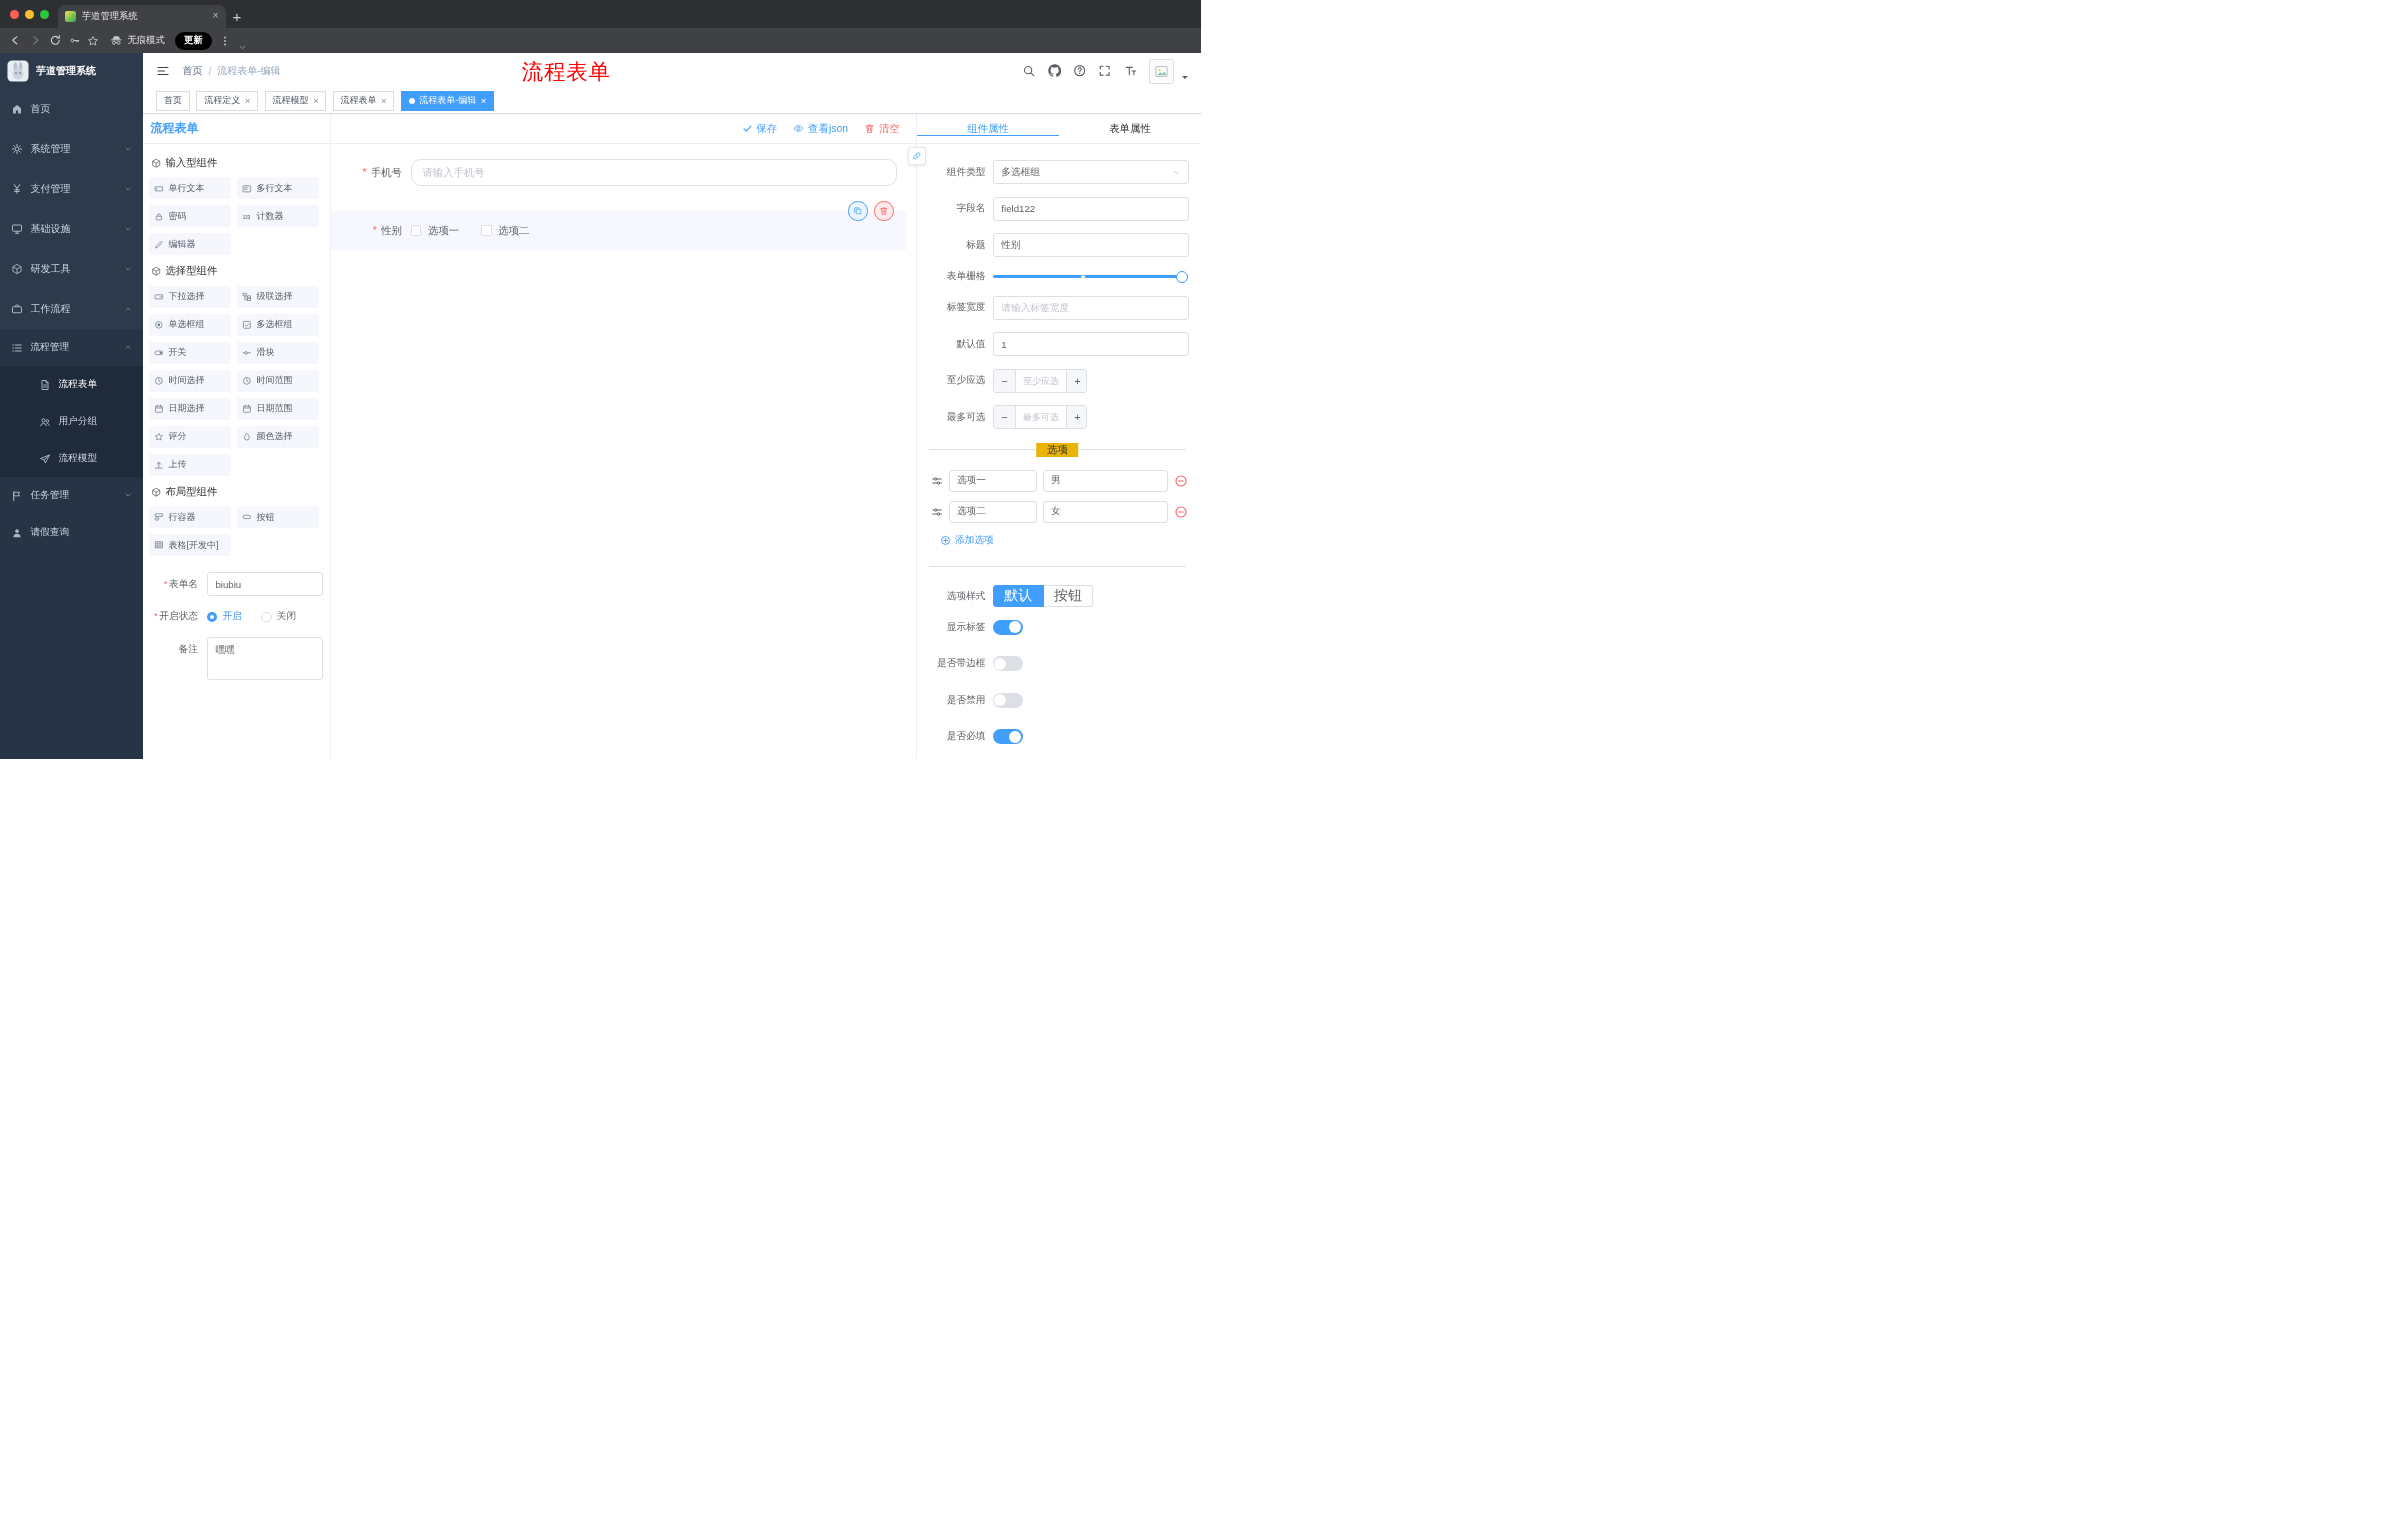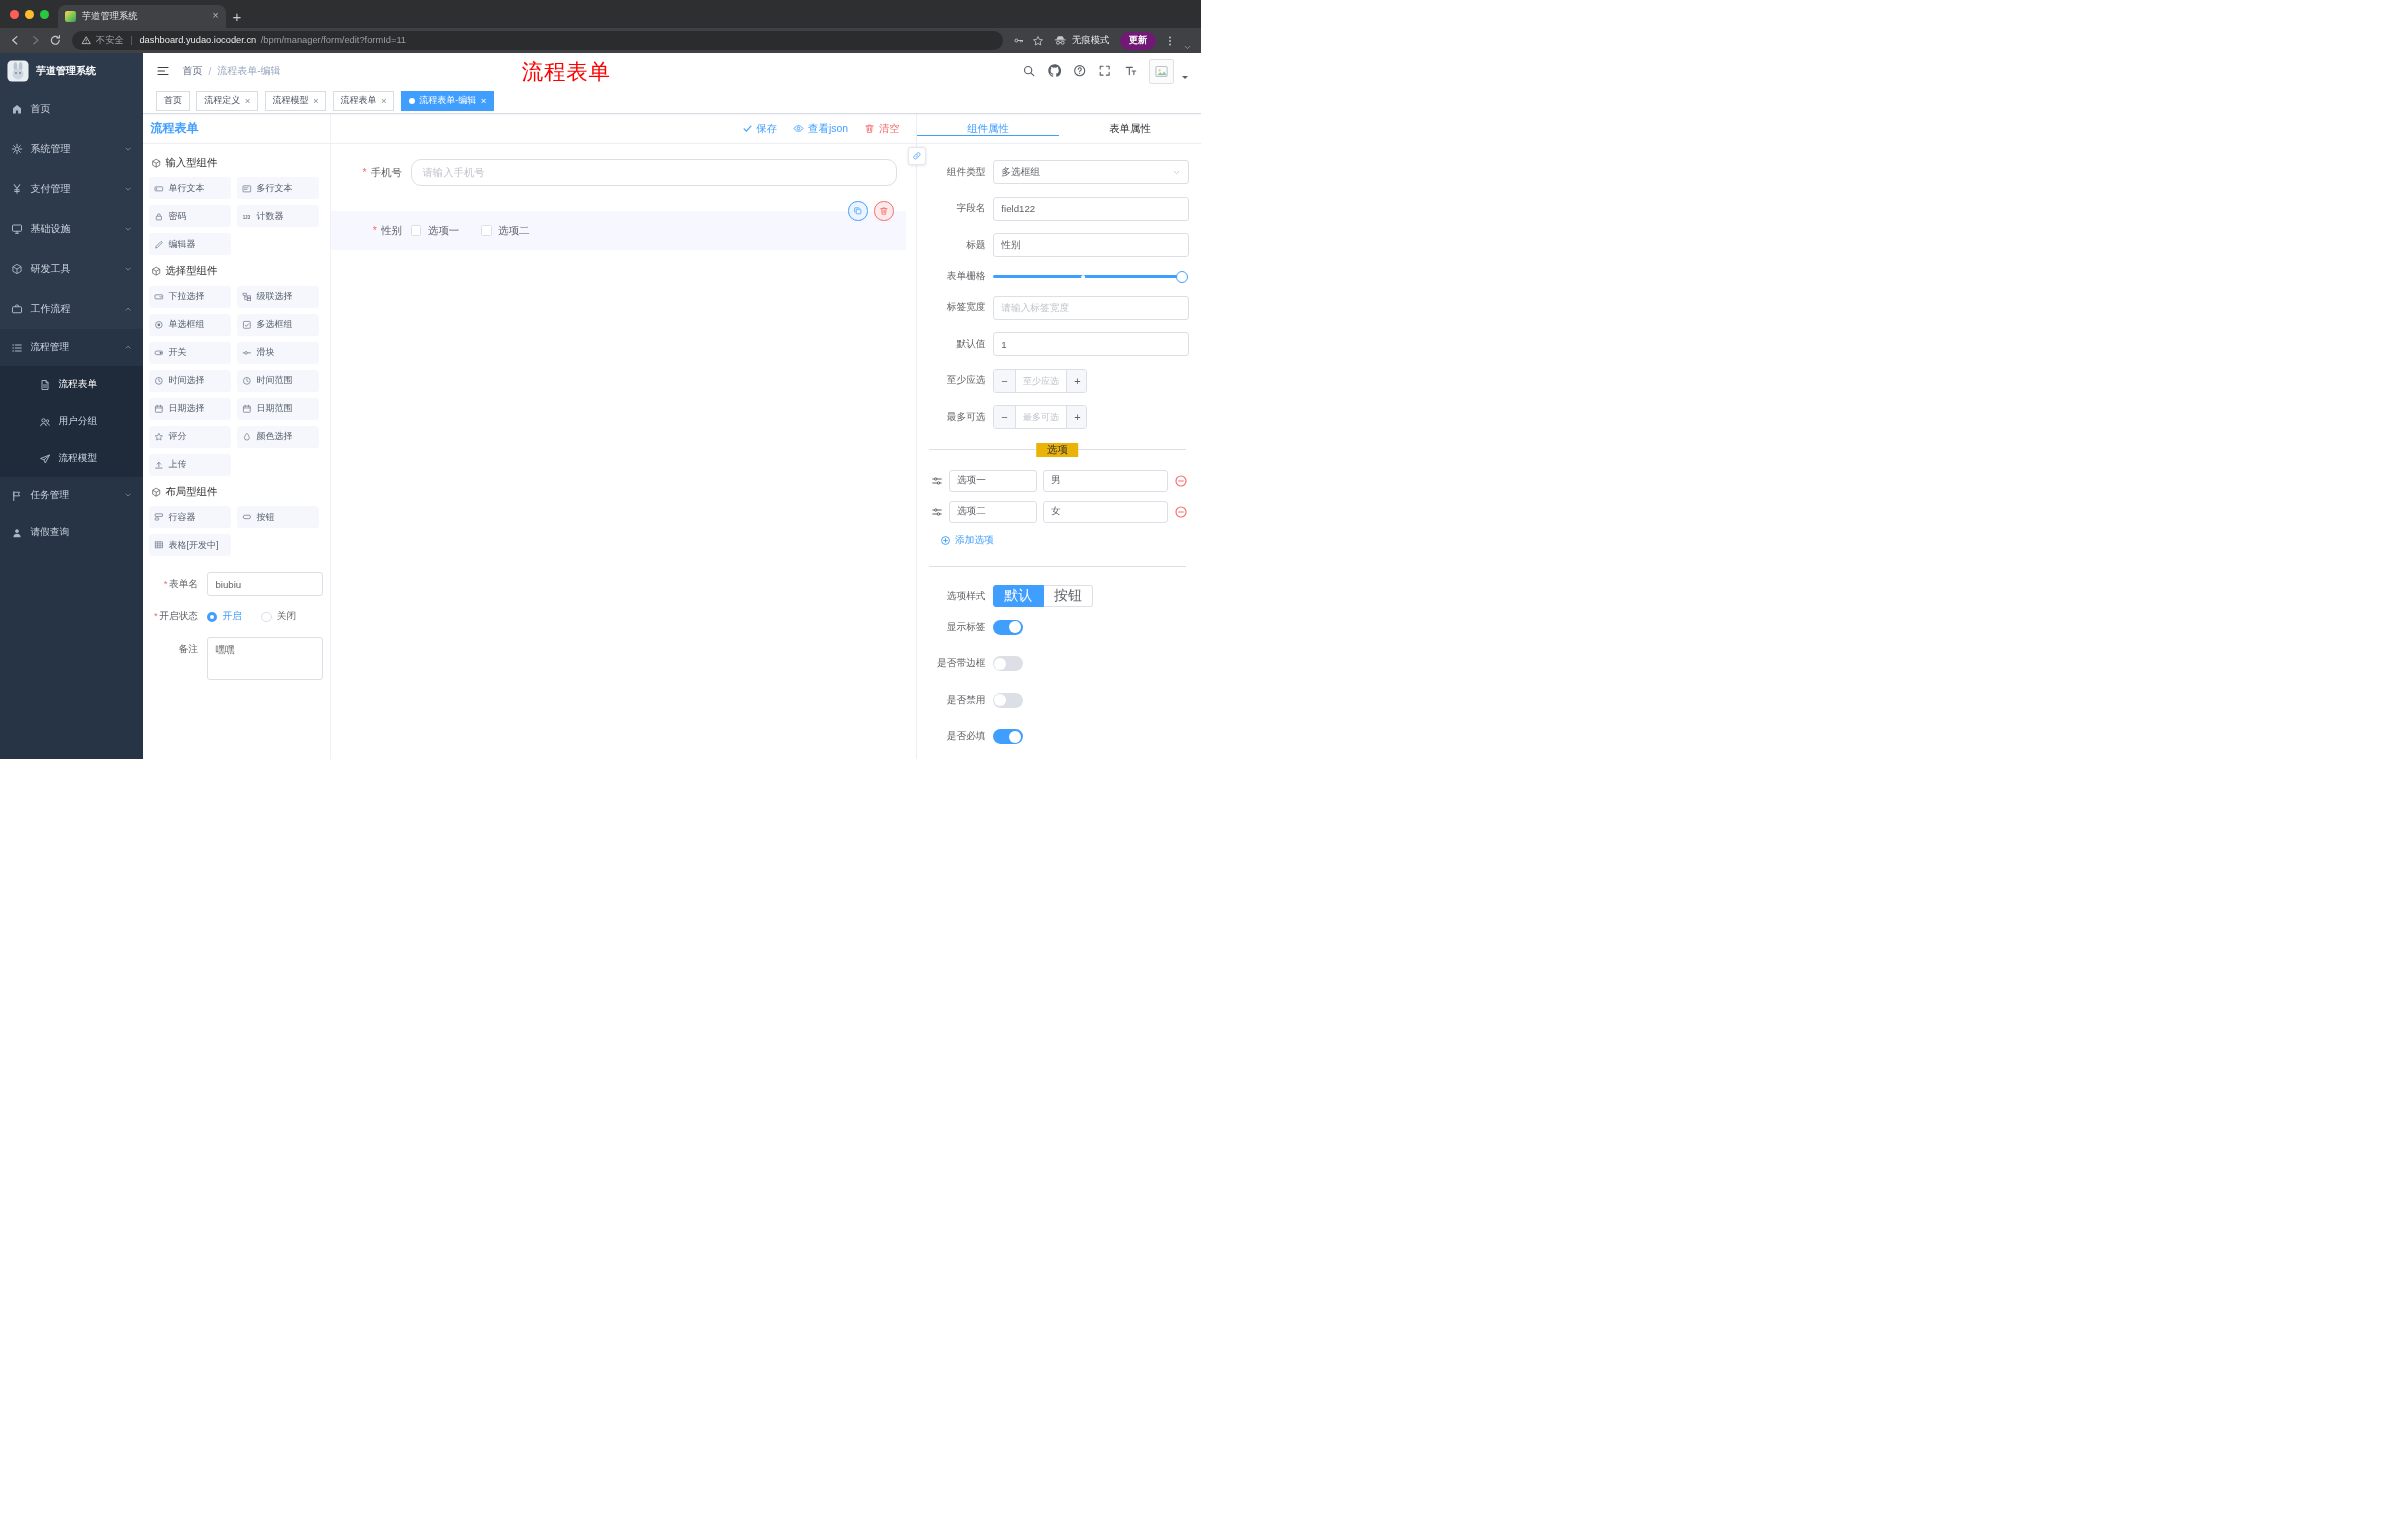--- a/index.html
+++ b/index.html
@@ -20,21 +20,21 @@
   .favicon{width:10.4px;height:10.4px;border-radius:2.2px;background:linear-gradient(135deg,#ffd75e 0%,#7ec450 55%,#2f9d68 100%);flex:none}
   .newtab{width:22px;height:22px;color:#c8cacd;font-size:15px;display:flex;align-items:center;justify-content:center;margin-bottom:0.7px}
   .toolbar{height:25px;background:#404144;display:flex;align-items:center;padding:0 9px;gap:7.4px;flex:none}
   .nav-ic{width:12.6px;height:12.6px;color:#c7cacd}
   .nav-ic.dim{color:#77797c}
   .omnibox{flex:1;height:19.3px;background:#2b2c2e;border-radius:9.7px;display:flex;align-items:center;padding:0 9px;gap:4.5px;color:#9aa0a6;font-size:9.3px;margin:0 3px}
   .omni-sep{width:0.7px;height:9.7px;background:#5a5c5f;margin:0 3px}
   .url-domain{color:#e8eaed}
   .url-path{color:#9aa0a6}
   .incog{display:flex;align-items:center;gap:5.2px;color:#e8eaed;font-size:9.3px;padding:0 3px}
-  .update-pill{height:18px;padding:0 9px;border-radius:9px;background:#701a75;color:#fff;font-size:9.3px;display:flex;align-items:center;font-weight:bold}
+  .update-pill{height:18px;padding:0 9px;border-radius:9px;background:#000000;color:#fff;font-size:9.3px;display:flex;align-items:center;font-weight:bold}
   .chrome-caret{width:9px;height:9px;color:#9aa0a6;align-self:flex-end;margin-bottom:1.5px}
 
   
   .app{flex:1;display:flex;min-height:0}
   .sidebar{width:143px;flex:none;background:#2d3a4b;color:#ccd5e2;display:flex;flex-direction:column}
   .logo{height:36px;display:flex;align-items:center;gap:6.7px;padding:0 7.4px;flex:none}
   .logo-img{width:22px;height:22px;flex:none}
   .logo-text{color:#fff;font-size:10px;font-weight:bold;white-space:nowrap}
   .s-item{height:40px;display:flex;align-items:center;gap:7.4px;padding:0 11px;font-size:10px;cursor:pointer;white-space:nowrap}
   .s-item .s-ic{width:12px;height:12px;color:#aab7c6;flex:none}
@@ -409,29 +409,20 @@
   <div class="toolbar">
     <svg class="nav-ic" viewBox="0 0 17 17" width="12.6" height="12.6">
         <use href="#i-back"></use>
       </svg>
     <svg class="nav-ic dim" viewBox="0 0 17 17" width="12.6" height="12.6">
         <use href="#i-fwd"></use>
       </svg>
     <svg class="nav-ic" viewBox="0 0 17 17" width="12.6" height="12.6">
         <use href="#i-reload"></use>
       </svg>
-    <div class="omnibox">
-      <svg class="nav-ic" style="width:10.4px;height:10.4px" viewBox="0 0 14 14" width="10.4" height="10.4">
-          <use href="#i-warn"></use>
-        </svg>
-      <span>不安全</span>
-      <span class="omni-sep"></span>
-      <span class="url-domain">dashboard.yudao.iocoder.cn</span>
-      <span class="url-path">/bpm/manager/form/edit?formId=11</span>
-    </div>
     <svg class="nav-ic" style="width:11px;height:11px" viewBox="0 0 15 15" width="11" height="11">
         <use href="#i-key"></use>
       </svg>
     <svg class="nav-ic" style="width:12px;height:12px" viewBox="0 0 16 16" width="12" height="12">
         <use href="#i-star"></use>
       </svg>
     <div class="incog">
       <svg class="nav-ic" style="width:12.6px;height:12.6px" viewBox="0 0 17 17" width="12.6" height="12.6">
           <use href="#i-incog"></use>
         </svg>

